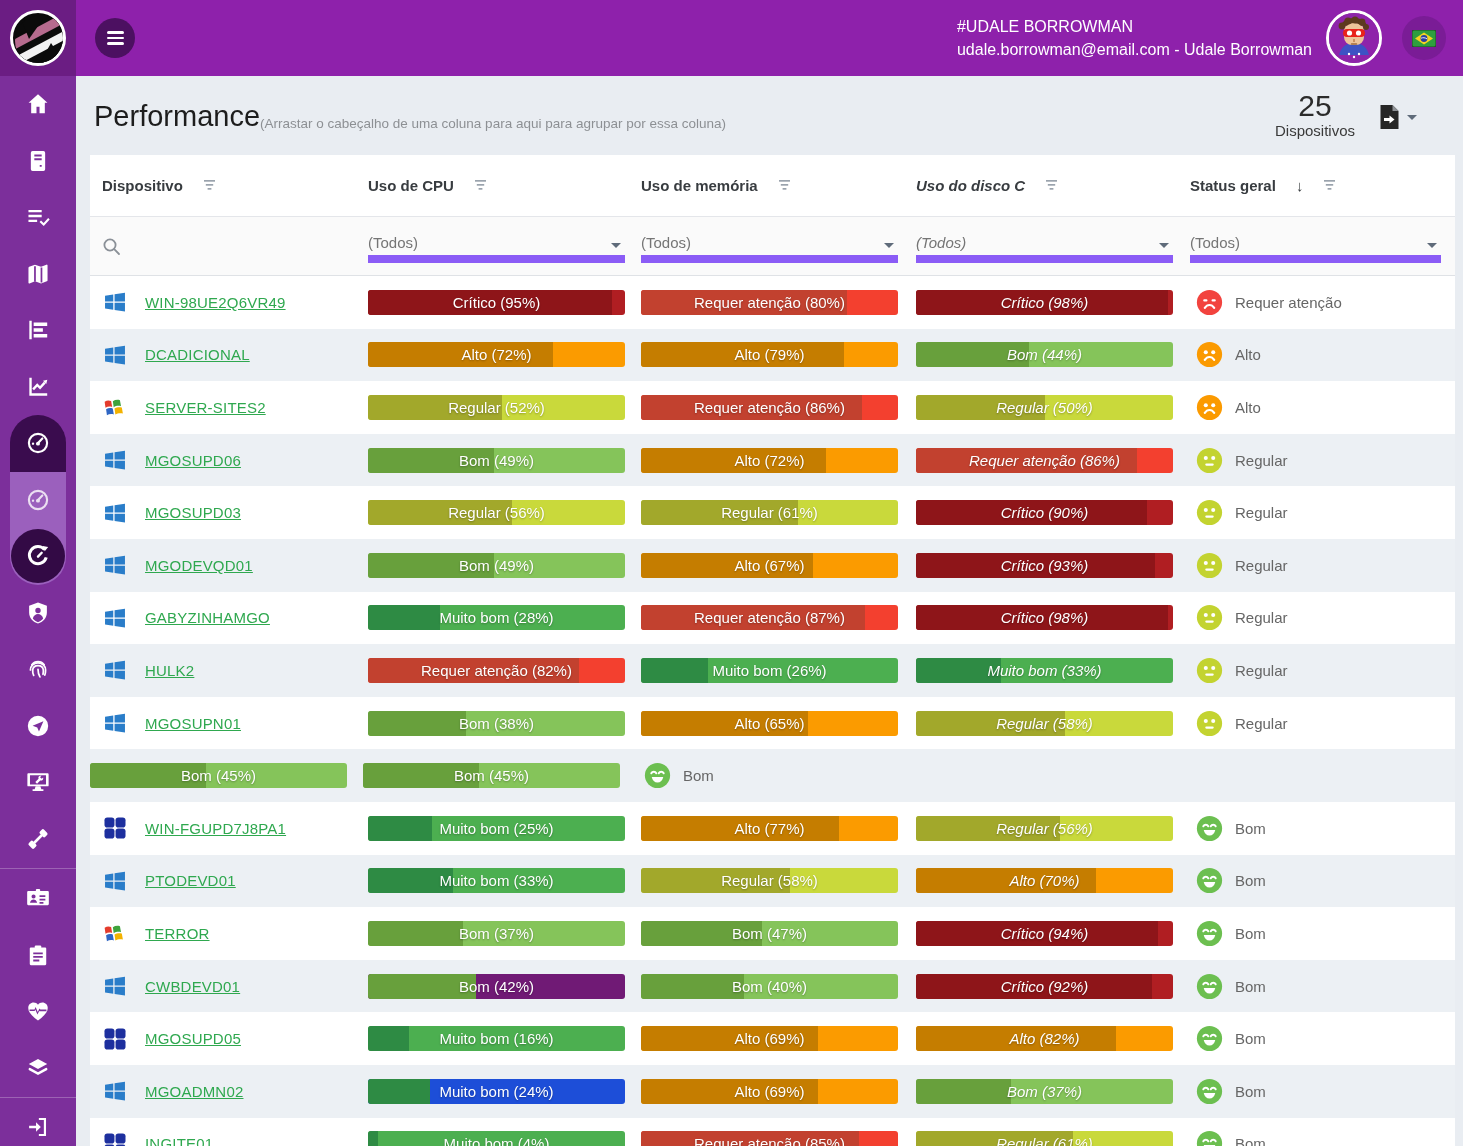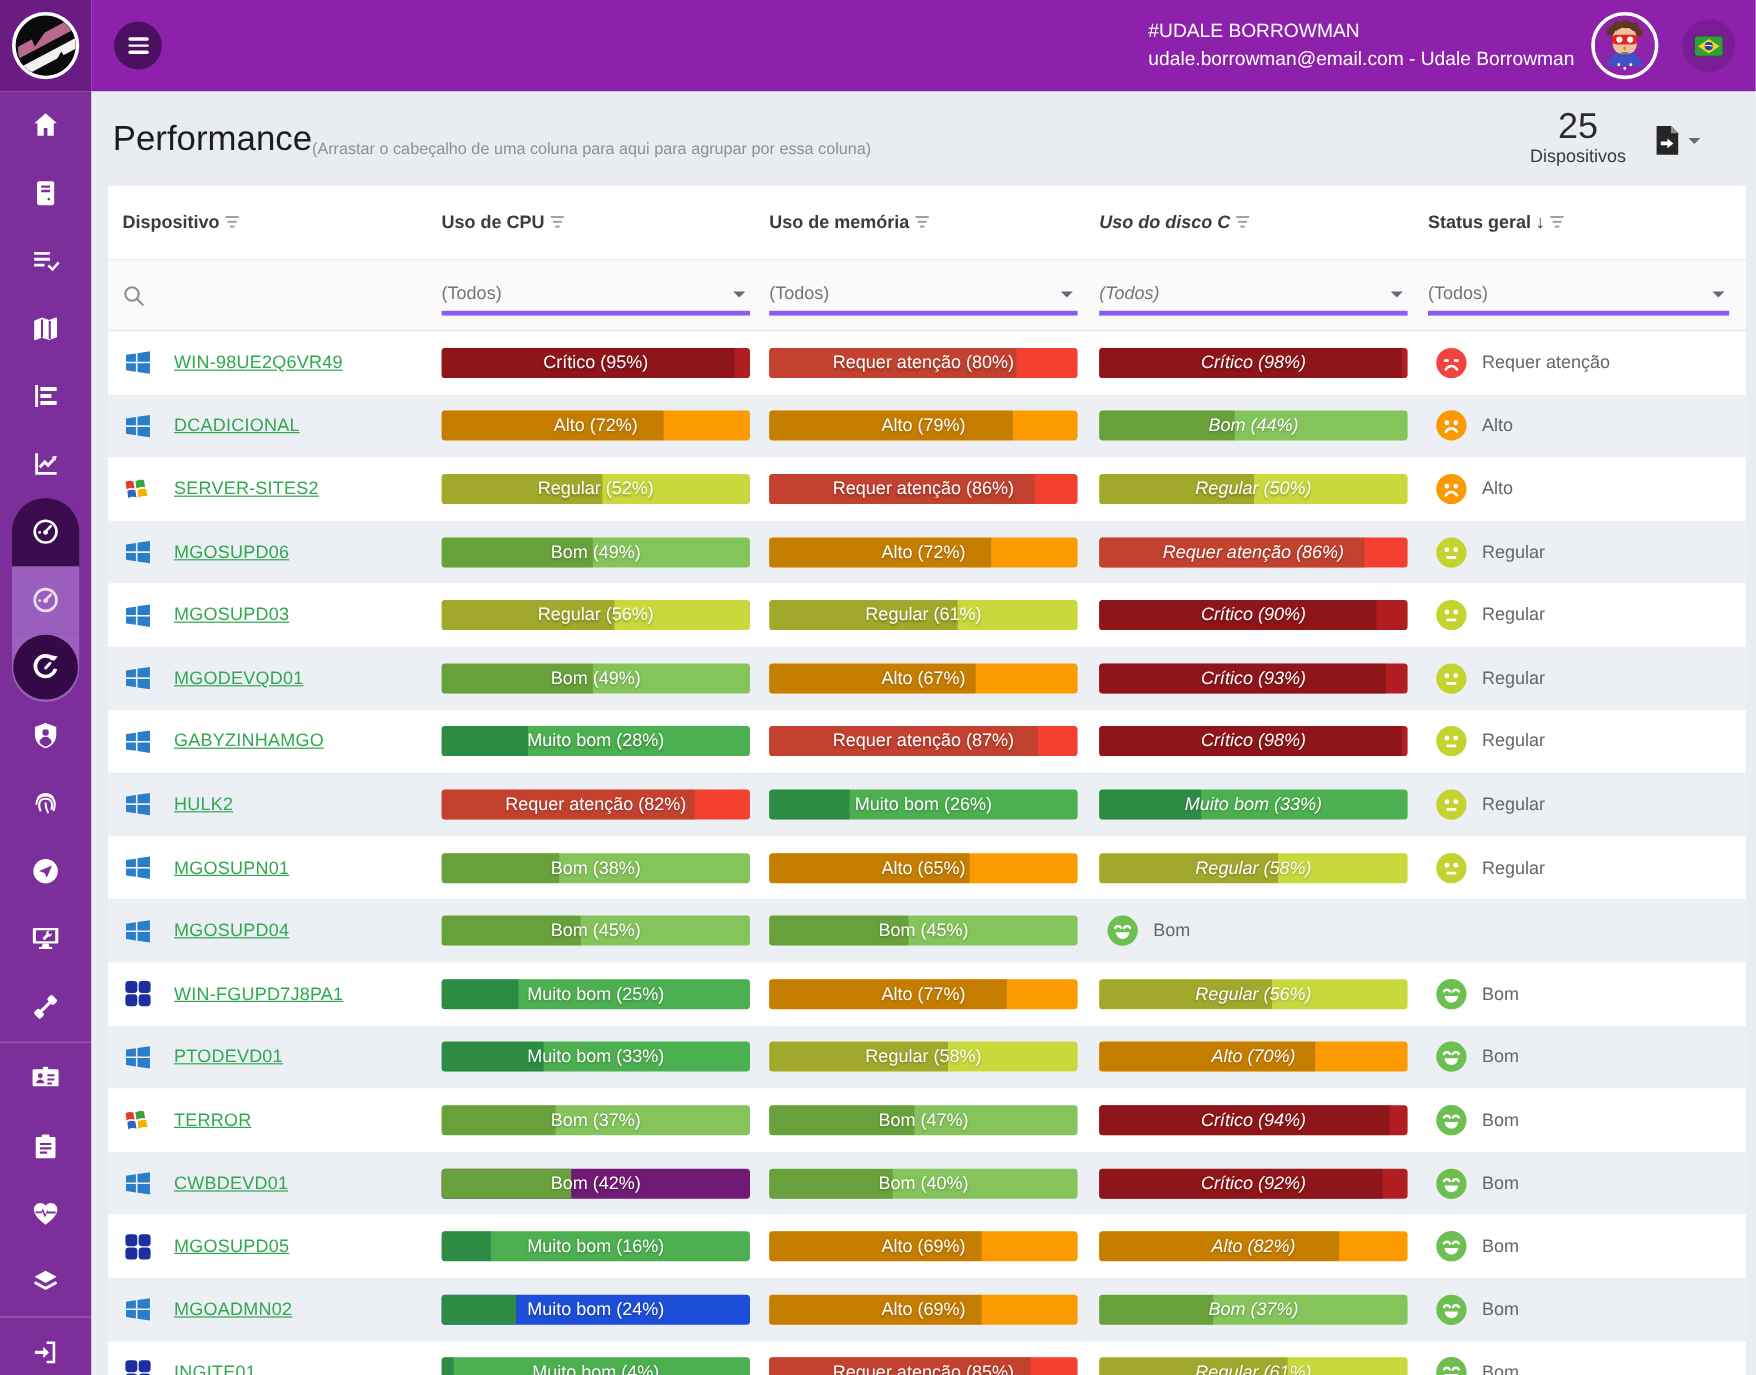--- a/index.html
+++ b/index.html
@@ -39,27 +39,27 @@
   .page-hint{position:absolute;left:170px;top:26px;font-size:13.5px;color:#8d9094;}
   .count-block{position:absolute;right:100px;top:0;text-align:center;color:#2b2b2b;}
   .count-num{font-size:30px;font-weight:300;line-height:32px;}
   .count-label{font-size:15px;color:#3a3a3a;}
   .export-btn{position:absolute;right:38px;top:14px;display:flex;align-items:center;gap:7px;cursor:pointer;}
   .caret{width:0;height:0;border-left:5px solid transparent;border-right:5px solid transparent;
     border-top:5px solid #5f6b7a;}
   
   .table{position:absolute;left:90px;top:155px;width:1365px;height:991px;background:#fff;overflow:hidden;}
   .thead{display:flex;align-items:center;height:62px;border-bottom:1px solid #e4e6ea;box-sizing:border-box;}
-  .th{display:flex;align-items:center;gap:4px;font-size:15px;font-weight:600;color:#383c40;cursor:pointer;}
+  .th{display:flex;align-items:center;gap:20px;font-size:15px;font-weight:600;color:#383c40;cursor:pointer;}
   .filter-row{display:flex;align-items:center;height:59px;background:#fafafa;border-bottom:1px solid #dfe2e6;box-sizing:border-box;}
   .col-0{width:278px;box-sizing:border-box;padding-left:12px;}
   .col-1{width:273px;}.col-2{width:275px;}.col-3{width:274px;font-style:italic;}
   .col-4{flex:1;display:flex;align-items:center;}
   .dropdown{width:257px;height:34px;position:relative;display:flex;align-items:center;cursor:pointer;
-    border-bottom:4px solid #8b5cf6;box-sizing:border-box;}
+    border-bottom:8px solid #8b5cf6;box-sizing:border-box;}
   .dropdown.status{width:251px;}
   .dropdown .val{font-size:15px;color:#757575;}
   .dropdown .caret{position:absolute;right:4px;top:14px;}
   .search-wrap{display:flex;align-items:center;gap:8px;}
   .search-input{border:none;outline:none;background:transparent;font-size:15px;width:180px;color:#444;}
   .row{display:flex;align-items:center;height:52.6px;}
   .row:nth-child(even){background:#ecf0f4;}
   .dev-cell{display:flex;align-items:center;gap:17px;}
   .dev-link{font-size:15px;color:#2fa84f;text-decoration:underline;cursor:pointer;letter-spacing:.2px;}
   .bar{width:257px;height:25px;border-radius:3px;position:relative;overflow:hidden;}
@@ -722,28 +722,20 @@
               <circle cx="12" cy="12" r="11.2" fill="#c3d330"></circle>
               <circle cx="8.7" cy="9.8" r="1.8" fill="#fff"></circle>
               <circle cx="15.3" cy="9.8" r="1.8" fill="#fff"></circle>
               <rect x="8.2" y="14.6" width="7.6" height="2" rx="1" fill="#fff"></rect>
             </svg>
           </span>
           <span class="status-lbl">Regular</span>
         </div>
       </div>
       <div class="row">
-        <div class="col-0 dev-cell">
-          <span style="display:flex">
-            <svg viewBox="0 0 24 24" width="26" height="26">
-              <path fill="#2a7dc9" d="M2.8 6.2l7.6-1.1v6.4H2.8zM11.6 4.9l9.6-1.4v8h-9.6zM2.8 12.7h7.6v6.4l-7.6-1.1zM11.6 12.7h9.6v8l-9.6-1.4z"></path>
-            </svg>
-          </span>
-          <a class="dev-link">MGOSUPD04</a>
-        </div>
         <div class="col-1">
           <div class="bar" style="background:#85c45a">
             <div class="fill" style="width:45%;background:#68a03c"></div>
             <div class="lbl">Bom (45%)</div>
           </div>
         </div>
         <div class="col-2">
           <div class="bar" style="background:#85c45a">
             <div class="fill" style="width:45%;background:#68a03c"></div>
             <div class="lbl">Bom (45%)</div>

